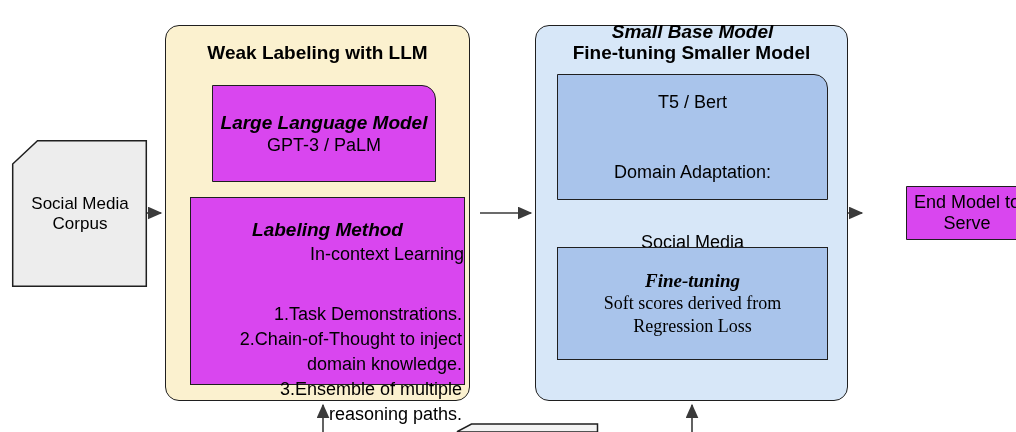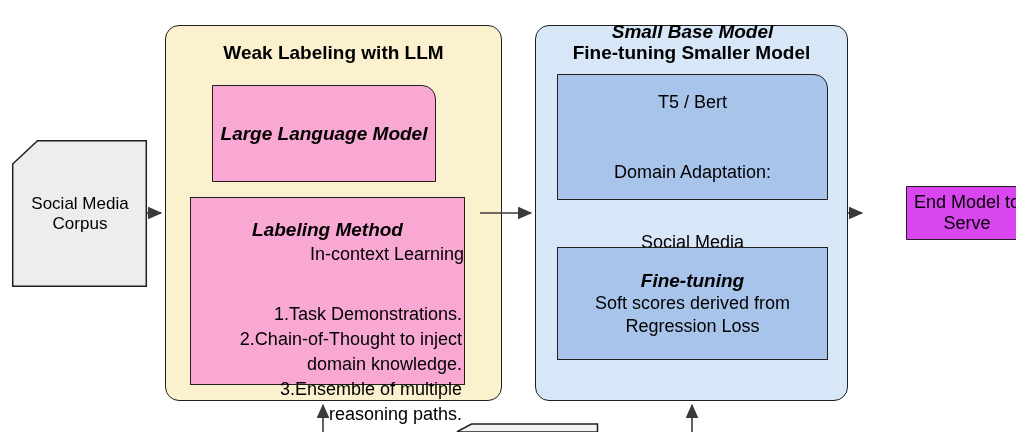--- a/index.html
+++ b/index.html
@@ -5,47 +5,47 @@
   html,body { margin:0; padding:0; background:#ffffff; }
   .canvas {
     position:relative; width:1016px; height:432px; background:#ffffff;
     font-family:"Liberation Sans", sans-serif; color:#000;
     overflow:hidden;
   }
   .container {
     position:absolute; border:1.5px solid #1f1f1f; border-radius:14px;
     box-sizing:border-box;
   }
-  .container--yellow { left:165px; top:25px; width:337px; height:376px; background:#FBF1CF; }
+  .container--yellow { left:165px; top:25px; width:305px; height:376px; background:#FBF1CF; }
   .container--blue   { left:535px; top:25px; width:313px; height:376px; background:#D7E7F8; }
   .container-title {
     position:absolute; top:16px; left:0; right:0; text-align:center;
     font-weight:bold; font-size:19px; line-height:22px;
   }
   .node {
     position:absolute; border:1.5px solid #1f1f1f; box-sizing:border-box;
     display:flex; flex-direction:column; justify-content:center;
     text-align:center;
   }
   .node--card { border-radius:0 14px 0 0; }
-  .node--yellow { background:#f9a8d4; }
+  .node--yellow { background:#d946ef; }
   .node--blue   { background:#A9C4EB; }
   .node--pink   { background:#d946ef;margin-left:40px; }
   .node-title { font-weight:bold; font-style:italic; font-size:19px; }
   .node-line  { font-size:18px; }
 
   .llm-node      { left:46px;  top:59px;  width:224px; height:97px;  line-height:23px; }
   .method-node   { left:24px;  top:171px; width:275px; height:188px;
                    justify-content:flex-start; padding-top:19px; line-height:25px; }
   .method-sub    { font-size:18px;text-align:right; }
   .method-list   { text-align:right; padding:0 2px 0 23px; font-size:18px;margin-top:35px; }
   .method-item   { padding-left:15px; text-indent:-15px; }
 
   .base-node     { left:21px;  top:48px;  width:271px; height:126px; line-height:22px;gap:48px; }
-  .ft-node       { left:21px;  top:221px; width:271px; height:113px; line-height:23px; }
+  .ft-node       { left:21px;  top:221px; width:271px; height:113px; line-height:23px;font-family:Liberation Serif, serif; }
 
   .end-node      { left:866px; top:186px; width:122px; height:54px;
                    border-radius:0 12px 0 0; line-height:21px; font-size:18px; }
 
   .corpus-label {
     position:absolute; left:12px; top:140px; width:136px; height:147px;
     display:flex; flex-direction:column; justify-content:center; text-align:center;
     font-size:17px; line-height:20px; z-index:3;
   }
   .overlay-svg { position:absolute; left:0; top:0; z-index:2; pointer-events:none; }
@@ -53,20 +53,21 @@
 </head>
 <body>
 
 <div class="canvas">
 
   <div class="container container--yellow">
     <div class="container-title">Weak Labeling with LLM</div>
 
     <div class="node node--card node--yellow llm-node">
       <div class="node-title">Large Language Model</div>
+      <div class="node-line">GPT-3 / PaLM</div>
     </div>
 
     <div class="node node--yellow method-node">
       <div class="node-title">Labeling Method</div>
       <div class="method-sub">In-context Learning</div>
       <div class="method-list">
         <div class="method-item">1.Task Demonstrations.</div>
         <div class="method-item">2.Chain-of-Thought to inject domain knowledge.</div>
         <div class="method-item">3.Ensemble of multiple reasoning paths.</div>
       </div>

